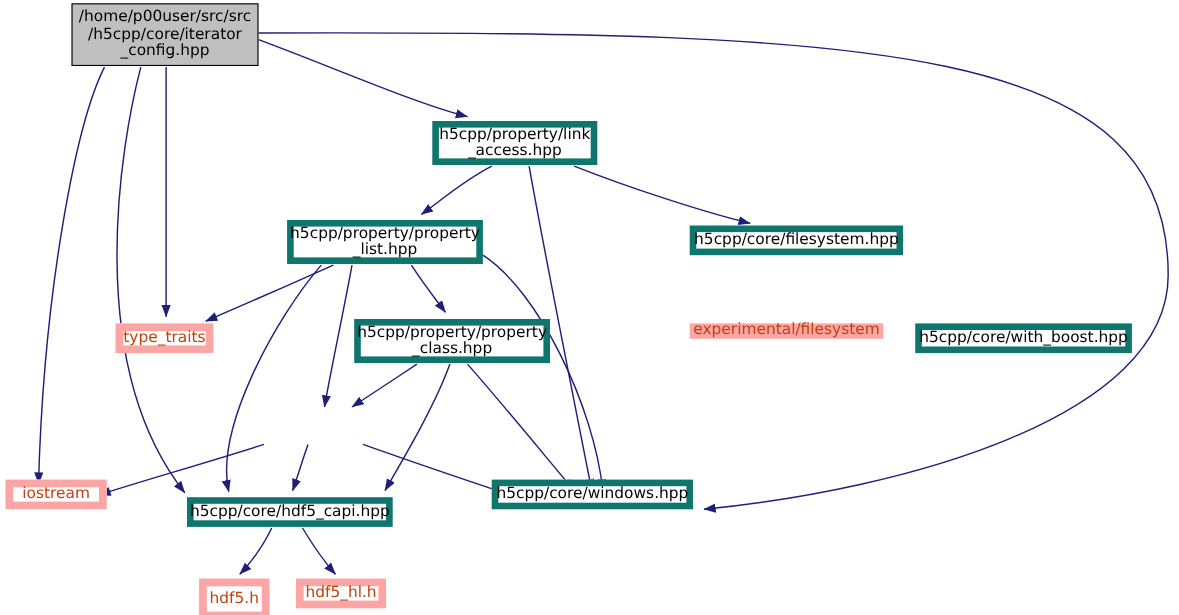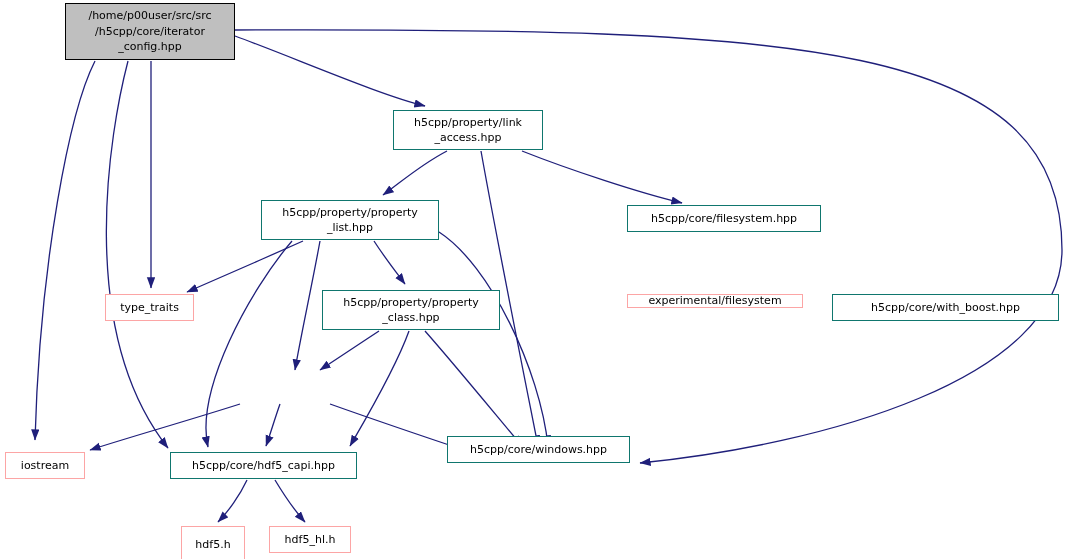--- a/index.html
+++ b/index.html
@@ -9,31 +9,31 @@
     background:#ffffff;
     font-family:"DejaVu Sans", sans-serif;
     overflow:hidden;
   }
   #edges{position:absolute;left:0;top:0;width:1072px;height:559px;}
   .node{
     position:absolute;
     box-sizing:border-box;
     display:flex;align-items:center;justify-content:center;
     text-align:center;
-    font-size:11px;
+    font-size:14px;
     line-height:15.5px;
     color:#000000;
     white-space:pre-line;
     background:#ffffff;
     border:1px solid #000000;
     z-index:5;
   }
   .node.root{background:#BFBFBF;border:1px solid #000000;}
-  .node.ext{border:1px solid #fca5a5;background:#ffffff;color:#000000;}
-  .node.solid{border:1px solid #0f766e;}
+  .node.ext{border:7px solid #fca5a5;background:#ffffff;color:#c2410c;}
+  .node.solid{border:6px solid #0f766e;}
 </style>
 </head>
 <body>
 
 <div id="canvas">
   <svg id="edges" viewBox="0 0 1072 559" xmlns="http://www.w3.org/2000/svg">
       <defs>
         <marker id="ah" markerWidth="9" markerHeight="9" refX="8.2" refY="3.2" orient="auto" markerUnits="strokeWidth">
           <path d="M0,0 L8.6,3.2 L0,6.4 z" fill="#1F1F7A"></path>
         </marker>
@@ -65,19 +65,19 @@
 _config.hpp</div>
     <div class="node solid" style="left: 393px; top: 110px; width: 150px; height: 40px;">h5cpp/property/link
 _access.hpp</div>
     <div class="node solid" style="left: 261px; top: 200px; width: 178px; height: 40px;">h5cpp/property/property
 _list.hpp</div>
     <div class="node solid" style="left: 627px; top: 205px; width: 194px; height: 27px;">h5cpp/core/filesystem.hpp</div>
     <div class="node ext" style="left: 105px; top: 294px; width: 89px; height: 27px;">type_traits</div>
     <div class="node solid" style="left: 322px; top: 290px; width: 178px; height: 40px;">h5cpp/property/property
 _class.hpp</div>
     <div class="node ext" style="left: 627px; top: 294px; width: 176px; height: 14px;">experimental/filesystem</div>
-    <div class="node solid" style="left: 832px; top: 294px; width: 227px; height: 27px;">h5cpp/core/with_boost.hpp</div>
-    <div class="node ext" style="left: 5px; top: 452px; width: 80px; height: 27px;">iostream</div>
+    <div class="node solid" style="left: 832px; top: 294px; width: 197px; height: 27px;">h5cpp/core/with_boost.hpp</div>
+    <div class="node ext" style="left: 5px; top: 436px; width: 92px; height: 27px;">iostream</div>
     <div class="node solid" style="left: 170px; top: 452px; width: 187px; height: 27px;">h5cpp/core/hdf5_capi.hpp</div>
     <div class="node solid" style="left: 447px; top: 436px; width: 183px; height: 27px;">h5cpp/core/windows.hpp</div>
     <div class="node ext" style="left: 181px; top: 526px; width: 64px; height: 37px;">hdf5.h</div>
     <div class="node ext" style="left: 269px; top: 526px; width: 82px; height: 27px; text-align: right;">hdf5_hl.h</div>
   </div>
 
 </body></html>

